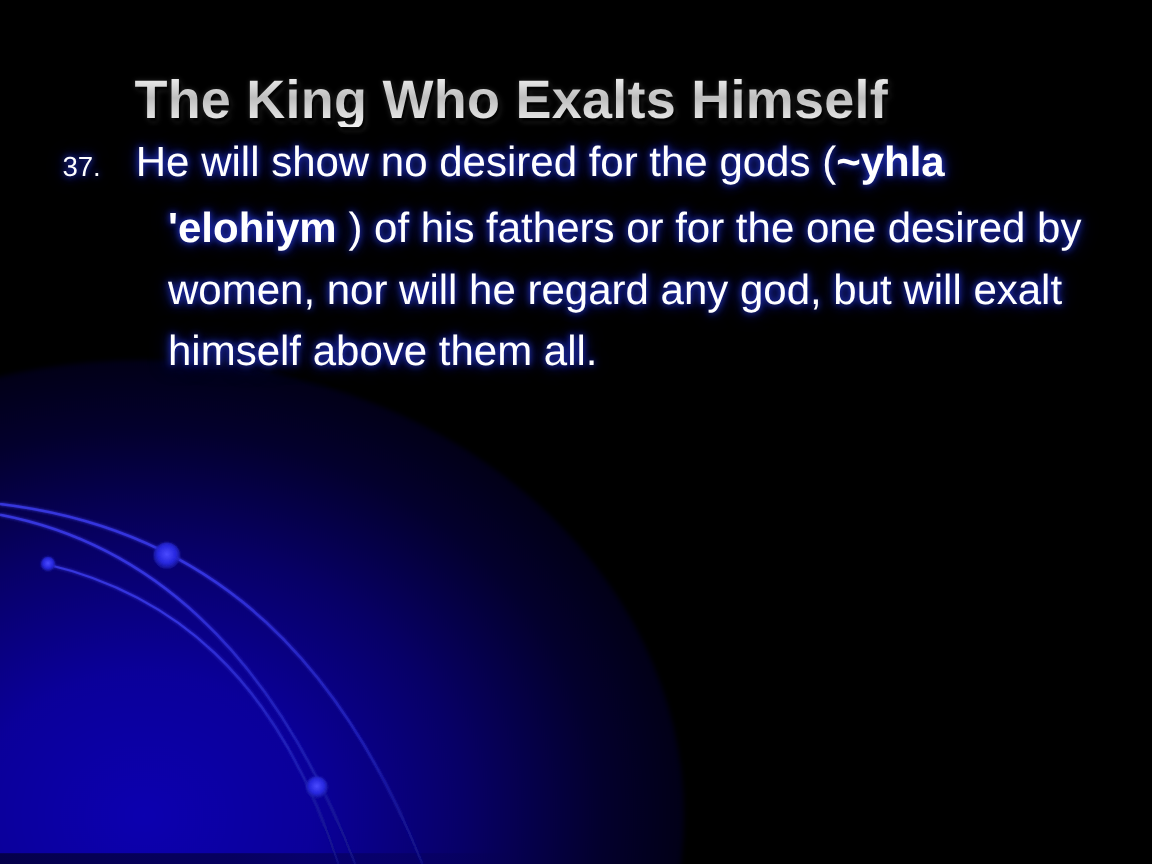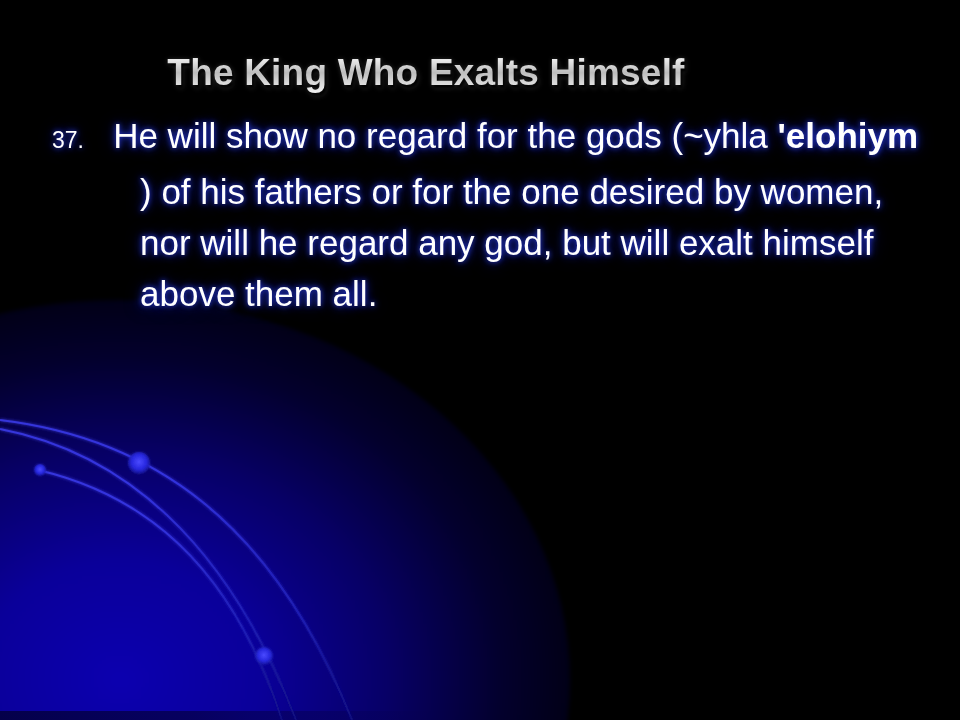--- a/index.html
+++ b/index.html
@@ -58,21 +58,21 @@
     left: 0; top: 0;
   }
 
   
   #title {
     position: absolute;
     left: 0;
     top: 29px;
     width: 852px;
     text-align: center;
-    font-size: 37px;
+    font-size: 45px;
     font-weight: bold;
     letter-spacing: 0.2px;
     line-height: 1.05;
     color: #cfcfcf;
     background: linear-gradient(to bottom,
         #dddddd 0%,
         #e8e8e8 16%,
         #bdbdbd 48%,
         #d5d5d5 70%,
         #f2f2f2 100%);
@@ -102,21 +102,21 @@
     margin: 0;
     padding-left: 88px;
     text-indent: -88px;
     white-space: pre-wrap;
   }
   .verse-number {
     font-size: 23px;
     vertical-align: baseline;
   }
   .translit-hebrew {
-    font-weight: normal;
+    font-weight: bold;
   }
   .translit-roman {
     font-weight: bold;
   }
 </style>
 </head>
 <body>
 
 <div id="slide">
 
@@ -157,16 +157,16 @@
         <circle cx="40" cy="470" r="6" fill="url(#dotGrad)"></circle>
         <circle cx="139" cy="463" r="11" fill="url(#dotGrad)"></circle>
         <circle cx="264" cy="656" r="9" fill="url(#dotGrad)"></circle>
       </g>
     </svg>
   </div>
 
   <h1 id="title">The King Who Exalts Himself</h1>
 
   <div id="body-block">
-    <p id="verse-paragraph"><span class="verse-number">37.</span><span>   He will show no regard for the gods (</span><span class="translit-hebrew">~yhla</span><span> </span><span class="translit-roman">'elohiym</span><span> ) of his fathers or for the one desired by women, nor will he regard any god, but will exalt himself above them all.</span></p>
+    <p id="verse-paragraph"><span class="verse-number">37.</span><span>   He will show no desired for the gods (</span><span class="translit-hebrew">~yhla</span><span> </span><span class="translit-roman">'elohiym</span><span> ) of his fathers or for the one desired by women, nor will he regard any god, but will exalt himself above them all.</span></p>
   </div>
 
 </div>
 
 </body></html>

